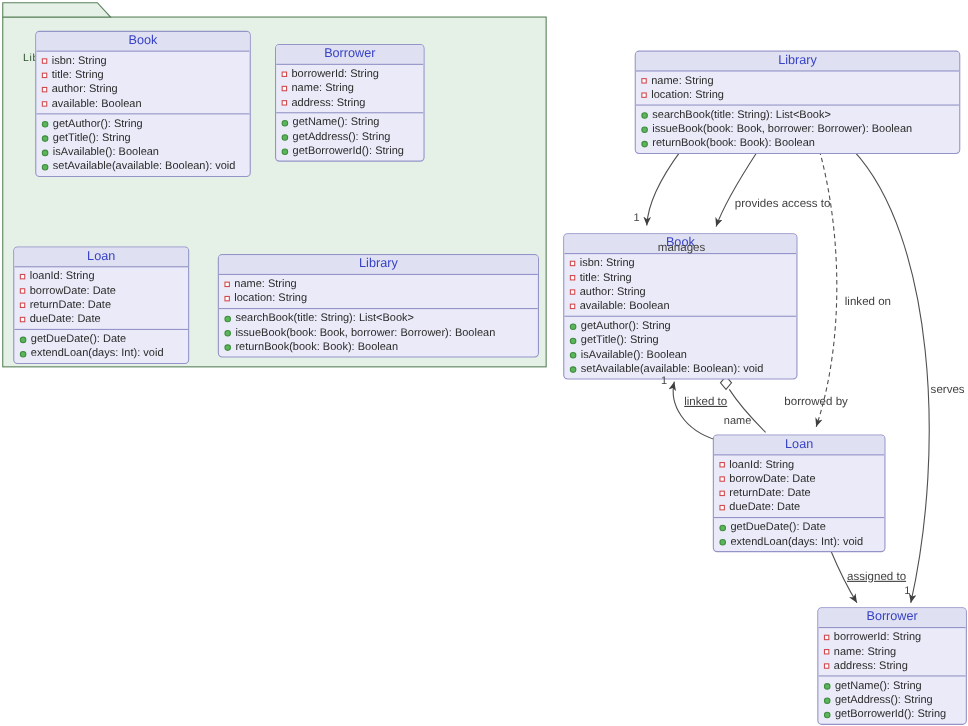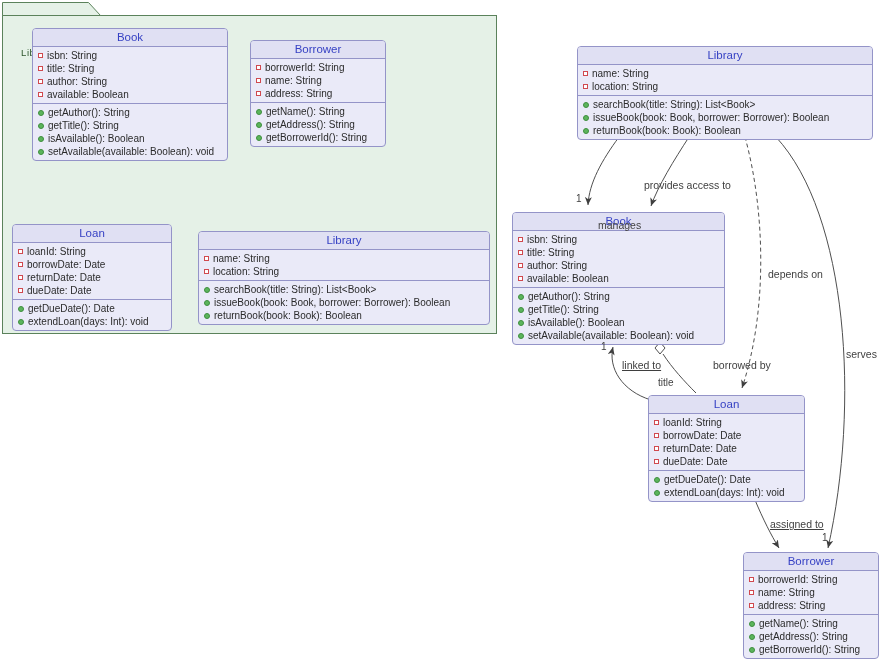--- a/index.html
+++ b/index.html
@@ -47,21 +47,21 @@
   #cls-borrower-right{left:743px;top:552px;width:136px;}
 
   .pkg-title{position:absolute;left:21px;top:3px;z-index:2;font-size:9.5px;
     font-weight:normal;letter-spacing:.6px;color:var(--package-title);margin-top:44px;}
 
   .edge-label{position:absolute;z-index:3;font-size:10.5px;color:var(--label-color);
     white-space:nowrap;}
   .mult-label{position:absolute;z-index:3;font-size:10px;color:var(--label-color);}
 
   #lbl-manages{left:598px;top:179px;margin-top:40px;}
-  #lbl-provides{left:644px;top:179px;}
+  #lbl-provides{left:668px;top:179px;}
   #lbl-depends{left:768px;top:268px;}
   #lbl-serves{left:846px;top:348px;}
   #lbl-linked{left:622px;top:359px;text-decoration:underline;}
   #lbl-borrowed{left:713px;top:359px;}
   #lbl-assigned{left:770px;top:518px;text-decoration:underline;}
   #mult-manages{left:576px;top:193px;}
   #mult-linked{left:601px;top:341px;}
   #mult-serves{left:822px;top:532px;}
   #mult-borrowed{left:658px;top:377px;}
 </style>
@@ -353,24 +353,24 @@
         </div>
         <div class="member-row">
           <span class="member-icon method"></span>
           <span class="member-text">getBorrowerId(): String</span>
         </div>
       </div>
   </div>
 
   <span class="edge-label" id="lbl-manages">manages</span>
   <span class="edge-label" id="lbl-provides">provides access to</span>
-  <span class="edge-label" id="lbl-depends">depends on</span>
+  <span class="edge-label" id="lbl-depends">linked on</span>
   <span class="edge-label" id="lbl-serves">serves</span>
   <span class="edge-label" id="lbl-linked">linked to</span>
   <span class="edge-label" id="lbl-borrowed">borrowed by</span>
   <span class="edge-label" id="lbl-assigned">assigned to</span>
 
   <span class="mult-label" id="mult-manages">1</span>
   <span class="mult-label" id="mult-linked">1</span>
   <span class="mult-label" id="mult-serves">1</span>
-  <span class="mult-label" id="mult-borrowed">title</span>
+  <span class="mult-label" id="mult-borrowed">name</span>
 
 </div>
 
 </body></html>

